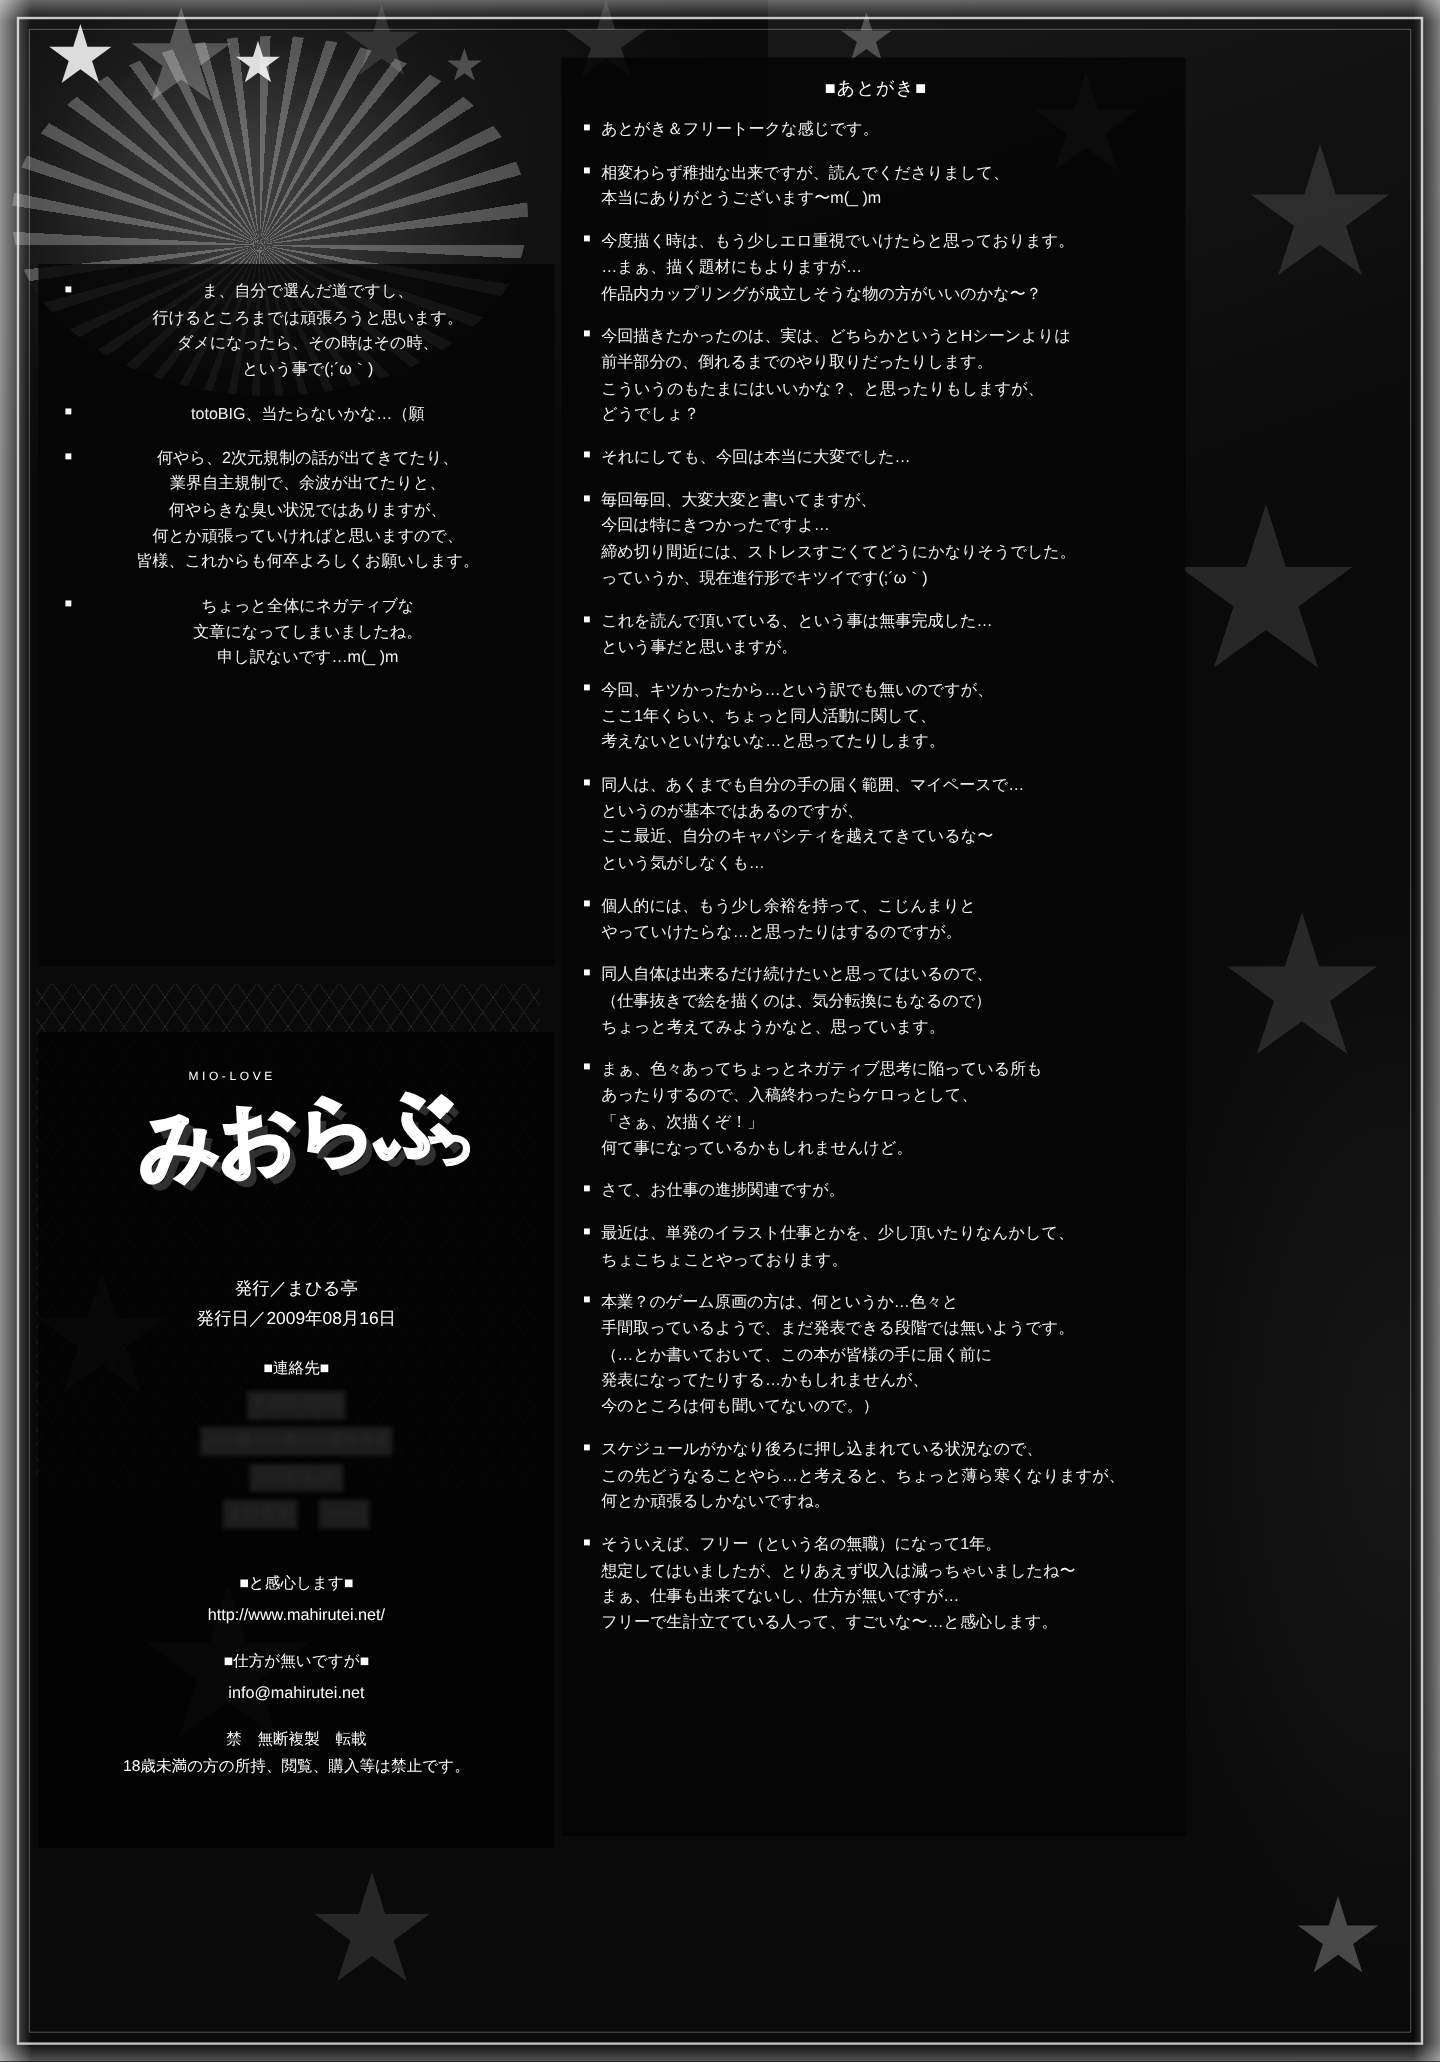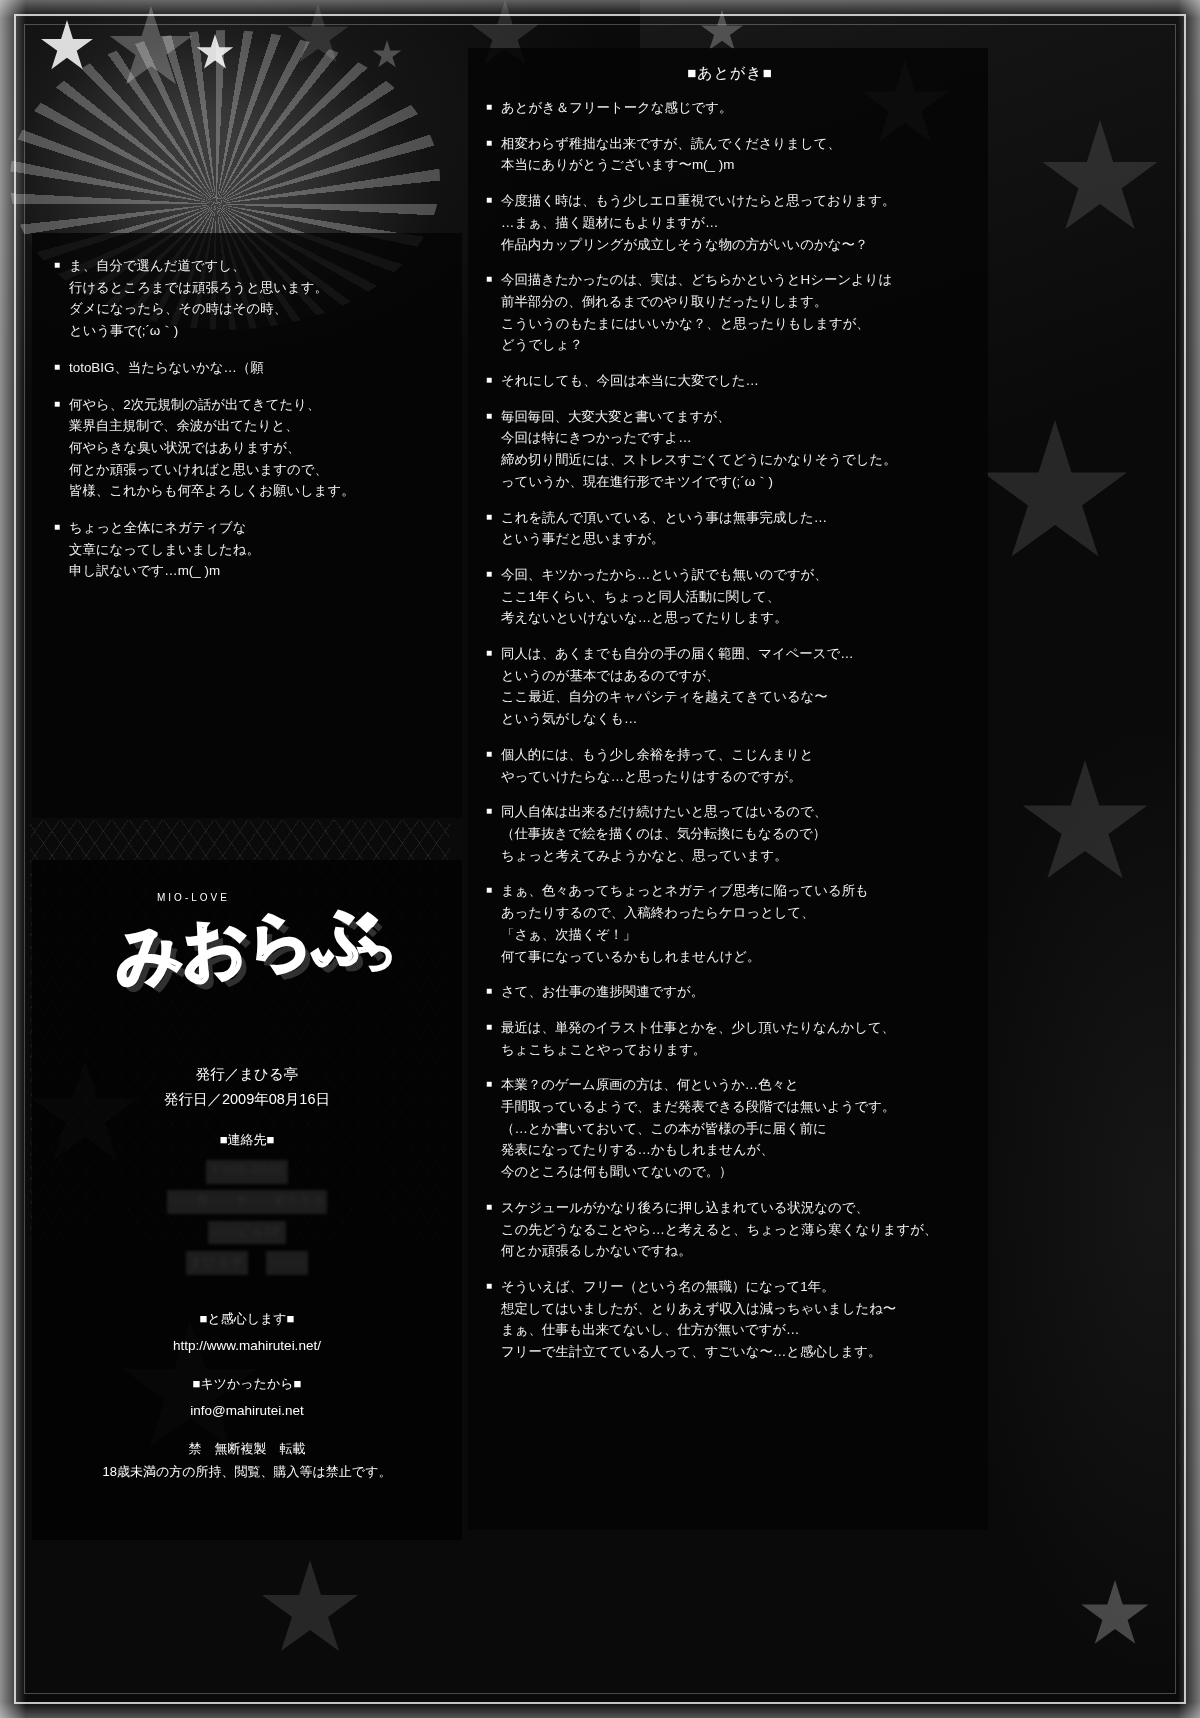--- a/index.html
+++ b/index.html
@@ -93,22 +93,23 @@
     pointer-events: none;
   }
 
   
   .panel {
     position: absolute;
     background: rgba(4,4,4,.80);
     box-sizing: border-box;
   }
   .panel-left {
-    left: 32px; top: 233px; width: 430px; height: 585px;
-    padding: 22px 18px 18px 22px;
+    left: 32px; top: 220px; width: 430px; height: 585px;
+    padding: 12px 18px 18px 22px;
+    text-align: center;
   }
   .panel-right {
     left: 468px; top: 48px; width: 520px; height: 1482px;
     padding: 14px 14px 14px 18px;
   }
   .panel-colophon {
     left: 32px; top: 860px; width: 430px; height: 680px;
     background: rgba(2,2,2,.86);
     padding: 20px 18px;
     text-align: center;
@@ -270,21 +271,21 @@
         &nbsp;&nbsp;
         <span class="redacted">○○○○</span>
       </div>
     </div>
 
     <div class="spacer-sm"></div>
 
     <div class="sect-title">■と感心します■</div>
     <div class="url">http://www.mahirutei.net/</div>
 
-    <div class="sect-title">■キツかったから■</div>
+    <div class="sect-title">■仕方が無いですが■</div>
     <div class="url">info@mahirutei.net</div>
 
     <div class="notice">
       <div>禁　無断複製　転載</div>
       <div>18歳未満の方の所持、閲覧、購入等は禁止です。</div>
     </div>
   </div>
 
   <div class="panel panel-right">
     <div class="heading">■あとがき■</div>

